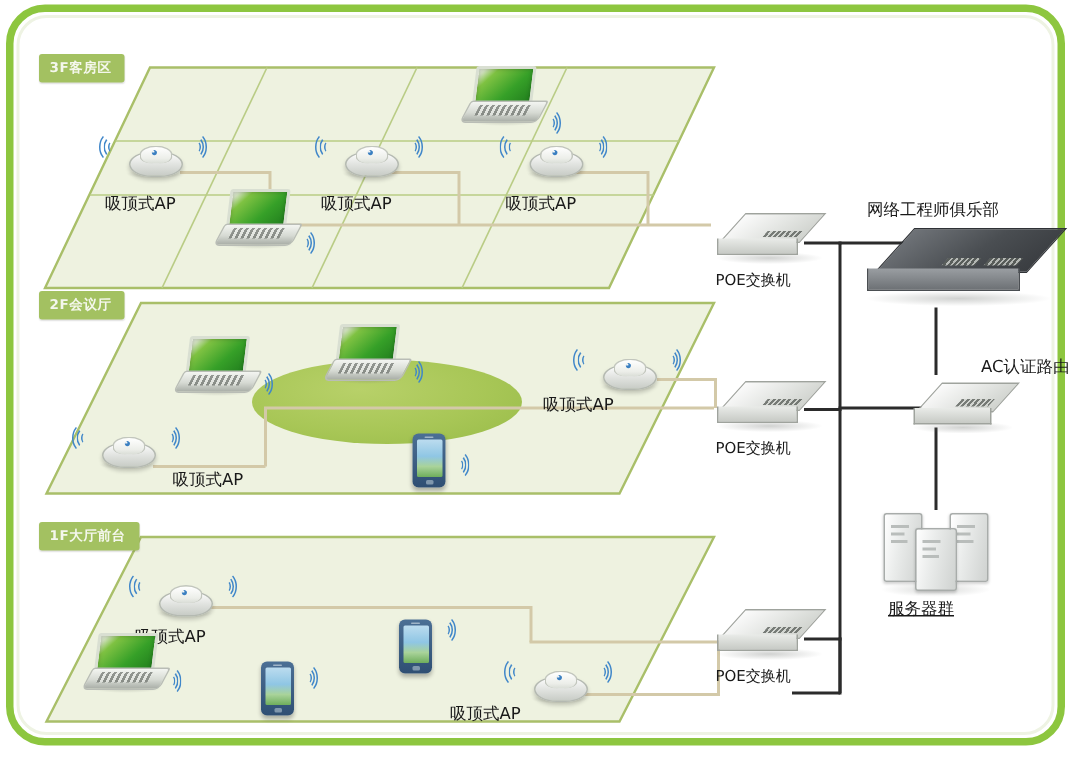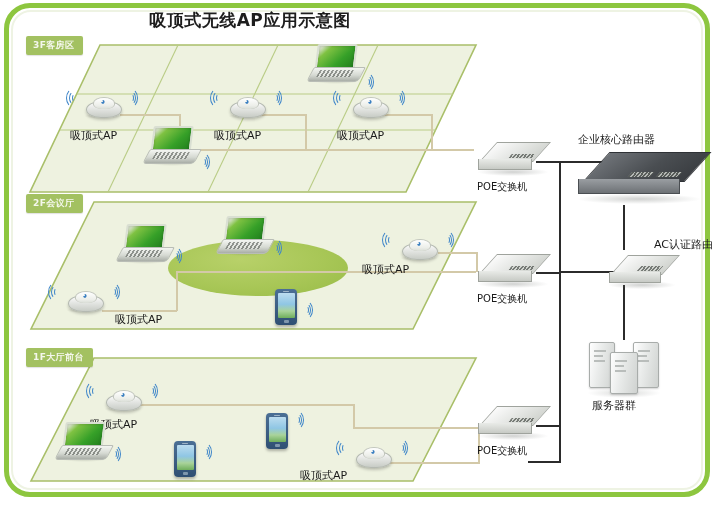--- a/index.html
+++ b/index.html
@@ -214,21 +214,20 @@
   }
 </style>
 </head>
 <body>
 
 <div id="stage">
 
   <div class="frame"></div>
   <div class="frame-inner"></div>
 
-  <div class="title">吸顶式无线AP应用示意图</div>
 
   <div class="floor" style="left:28px;top:42px;">
     <svg width="450" height="155" viewBox="0 0 450 155">
       <polygon points="72,3 448,3 378,150 2,150" fill="#eef2e0" stroke="#a9bf69" stroke-width="1.6"></polygon>
       <line x1="49" y1="52" x2="425" y2="52" stroke="#b9cc85" stroke-width="1.1"></line>
       <line x1="32" y1="88" x2="408" y2="88" stroke="#b9cc85" stroke-width="1.1"></line>
       <line x1="150" y1="3" x2="80" y2="150" stroke="#b9cc85" stroke-width="1.1"></line>
       <line x1="250" y1="3" x2="180" y2="150" stroke="#b9cc85" stroke-width="1.1"></line>
       <line x1="350" y1="3" x2="280" y2="150" stroke="#b9cc85" stroke-width="1.1"></line>
     </svg>
@@ -523,21 +522,21 @@
   <div class="lbl small" style="left:477px;top:292px;">POE交换机</div>
 
   <div class="nbox" style="left:476px;top:406px;width:72px;height:32px;">
     <div class="bshadow" style="left:2px;top:26px;width:70px;height:8px;"></div>
     <div class="top" style="left:12px;top:0;width:52px;height:18px;"></div>
     <div class="front" style="left:2px;top:17px;width:52px;height:10px;"></div>
     <div class="ports" style="left:34px;top:12px;width:24px;height:4px;transform:skewX(-42deg);"></div>
   </div>
   <div class="lbl small" style="left:477px;top:444px;">POE交换机</div>
 
-  <div class="lbl" style="left:578px;top:132px;">企业核心路由器</div>
+  <div class="lbl" style="left:578px;top:132px;">网络工程师俱乐部</div>
   <div class="nbox dark" style="left:574px;top:152px;width:128px;height:50px;">
     <div class="bshadow" style="left:4px;top:42px;width:122px;height:10px;"></div>
     <div class="top" style="left:22px;top:0;width:100px;height:28px;"></div>
     <div class="front" style="left:4px;top:27px;width:100px;height:14px;"></div>
     <div class="ports" style="left:56px;top:20px;width:22px;height:5px;transform:skewX(-42deg);"></div>
     <div class="ports" style="left:84px;top:20px;width:22px;height:5px;transform:skewX(-42deg);"></div>
   </div>
 
   <div class="lbl" style="left:654px;top:237px;">AC认证路由</div>
   <div class="nbox" style="left:607px;top:255px;width:68px;height:32px;">
@@ -558,16 +557,16 @@
         <i></i>
         <i class="b"></i>
         <i class="c"></i>
       </div>
     <div class="tower" style="left:25px;top:16px;width:26px;height:40px;">
         <i></i>
         <i class="b"></i>
         <i class="c"></i>
       </div>
   </div>
-  <div class="lbl" style="left:592px;top:398px;">服务器群</div>
+  <div class="lbl" style="left:592px;top:398px;text-decoration:underline;">服务器群</div>
 
 
 </div>
 
 </body></html>

